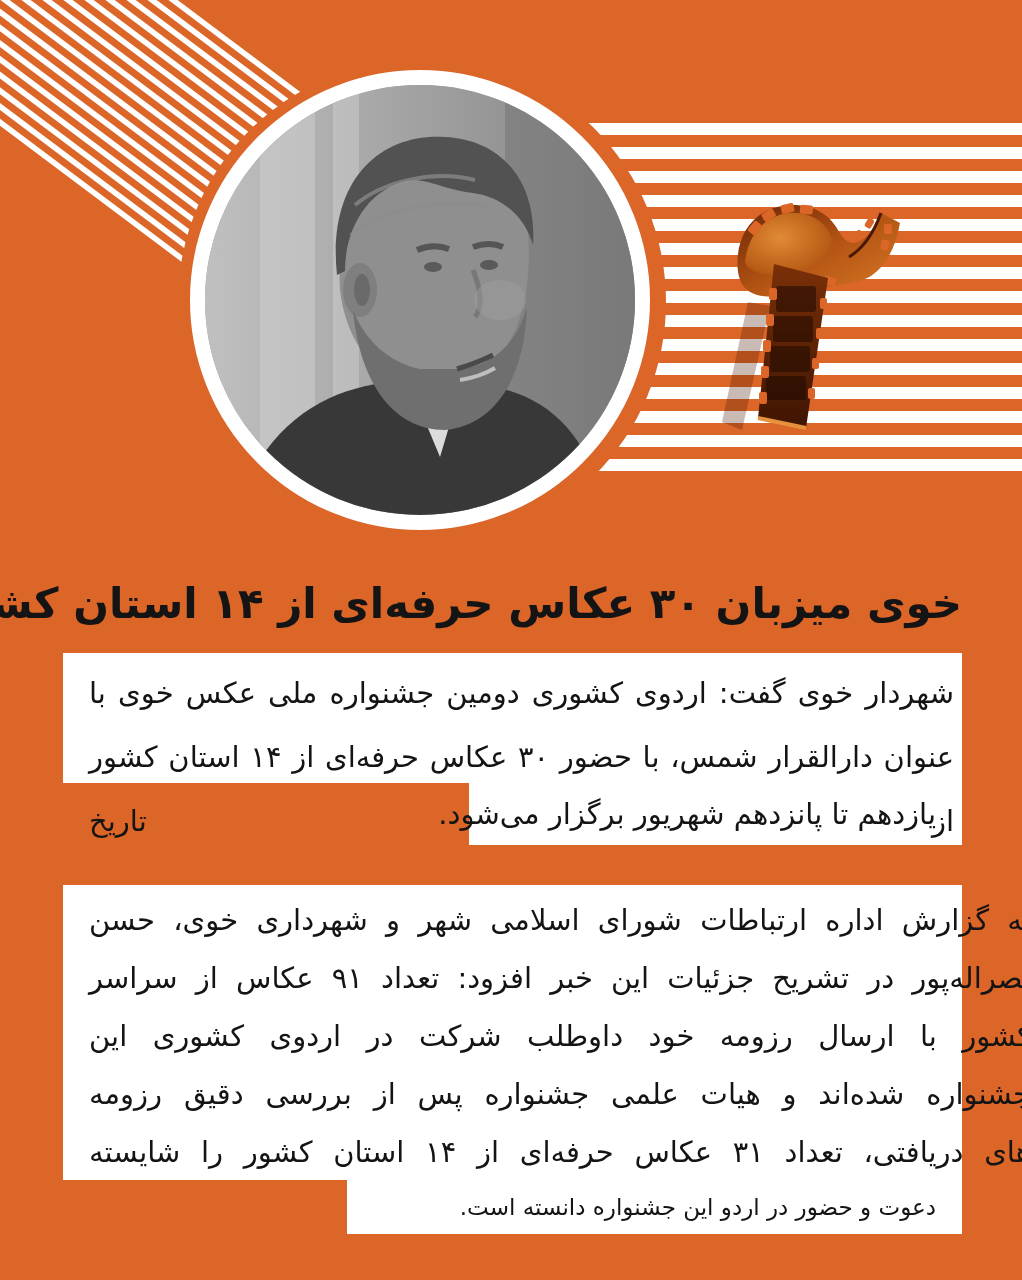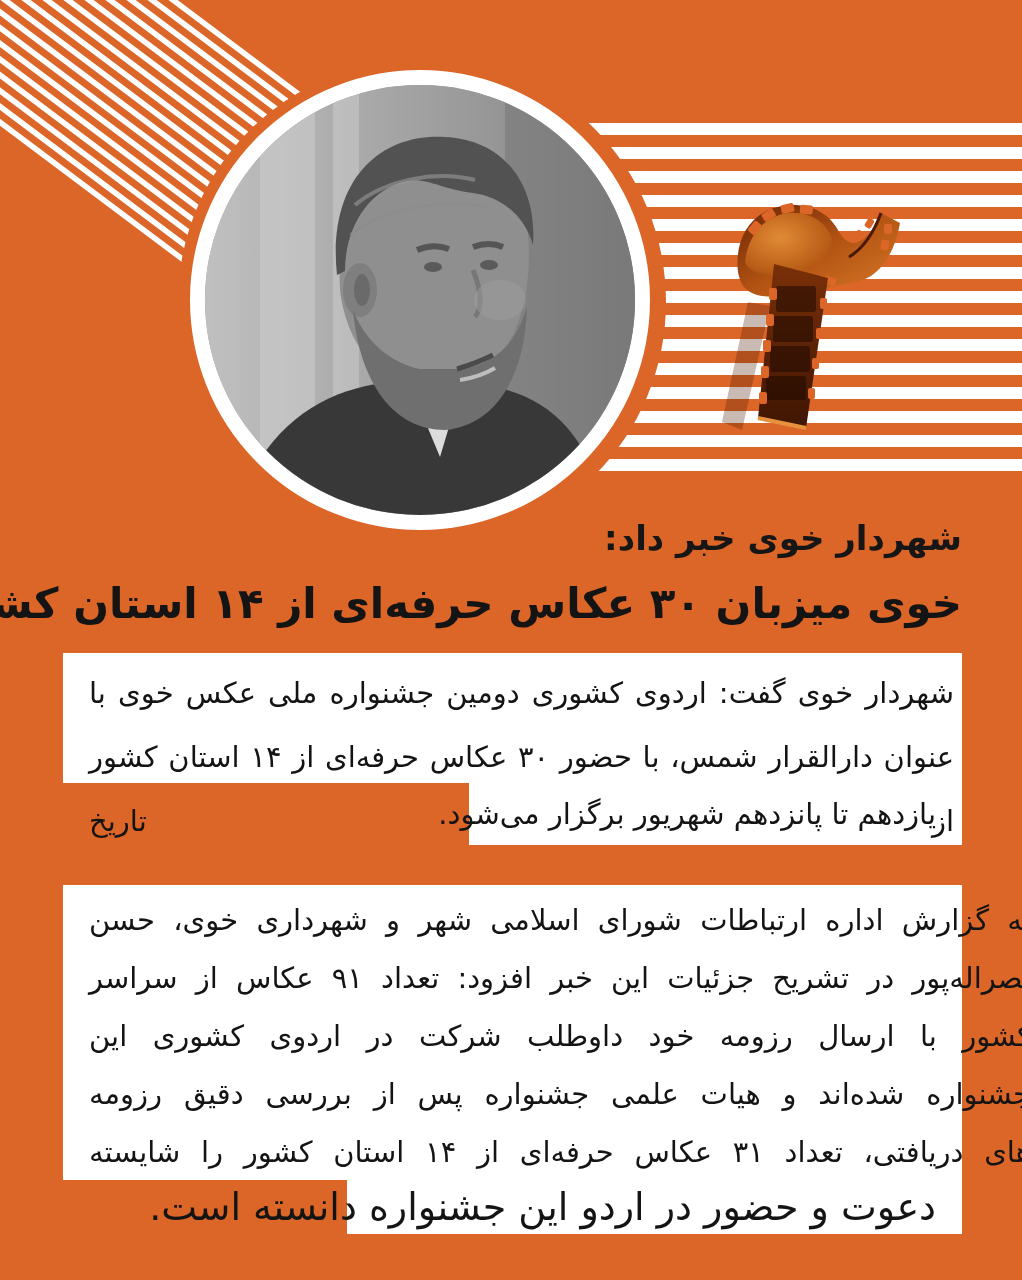--- a/index.html
+++ b/index.html
@@ -31,21 +31,21 @@
     position:absolute;box-sizing:border-box;color:#141414;
     white-space:pre-line;text-align:justify;text-align-last:justify;
     direction:rtl;
   }
   .box-last{
     position:absolute;color:#141414;direction:rtl;white-space:nowrap;
   }
   .b1-body{left:63px;top:653px;width:899px;padding:8px 8px 0 26px;font-size:29px;line-height:64px;}
   .b1-last{top:783px;right:86px;height:62px;line-height:62px;font-size:29px;text-align:right;}
   .b2-body{left:63px;top:885px;width:994px;padding:6px 26px 0 26px;font-size:29px;line-height:58px;}
-  .b2-last{top:1180px;right:86px;height:54px;line-height:54px;font-size:38px;}
+  .b2-last{top:1180px;right:86px;height:54px;line-height:54px;font-size:23px;}
 </style>
 </head>
 <body>
 
 <div class="poster">
 
   <svg class="bg-svg" viewBox="0 0 1022 1280">
     <defs>
       <mask id="diagMask">
         <rect x="0" y="0" width="410" height="266" fill="#fff"></rect>
@@ -206,21 +206,20 @@
       <path d="M 268 185 C 276 205 278 222 270 232" stroke="#777777" stroke-width="5" fill="none"></path>
       <ellipse cx="295" cy="215" rx="26" ry="20" fill="#a0a0a0" opacity="0.45"></ellipse>
 
       <path d="M 148 225 C 155 300 190 345 240 345 C 292 340 320 290 322 222
                C 310 262 288 278 258 284 L 215 284 C 185 278 160 256 148 225 Z" fill="#6f6f6f"></path>
       <path d="M 252 284 Q 272 278 288 270" stroke="#4a4a4a" stroke-width="5" fill="none"></path>
       <path d="M 255 295 Q 275 292 290 283" stroke="#e0e0e0" stroke-width="4" fill="none" opacity="0.7"></path>
     </svg>
   </div>
 
-  <div class="kicker">شهردار خوی خبر داد:</div>
   <div class="headline">خوی میزبان ۳۰ عکاس حرفه‌ای از ۱۴ استان کشور خواهد بود</div>
 
   <div class="white-rect" style="left:63px;top:653px;width:899px;height:130px;"></div>
   <div class="white-rect" style="left:469px;top:783px;width:493px;height:62px;"></div>
   <div class="box-body b1-body">شهردار خوی گفت: اردوی کشوری دومین جشنواره ملی عکس خوی با
 عنوان دارالقرار شمس، با حضور ۳۰ عکاس حرفه‌ای از ۱۴ استان کشور از تاریخ</div>
   <div class="box-last b1-last">یازدهم تا پانزدهم شهریور برگزار می‌شود.</div>
 
   <div class="white-rect" style="left:63px;top:885px;width:899px;height:295px;"></div>
   <div class="white-rect" style="left:347px;top:1180px;width:615px;height:54px;"></div>

